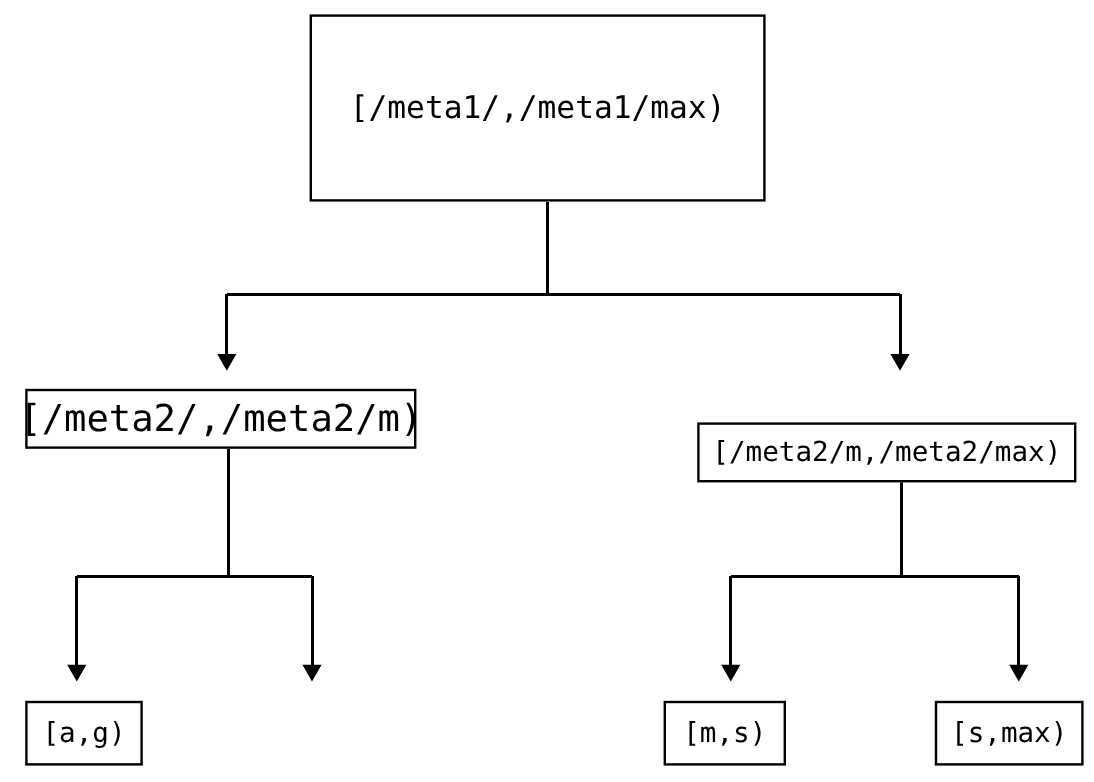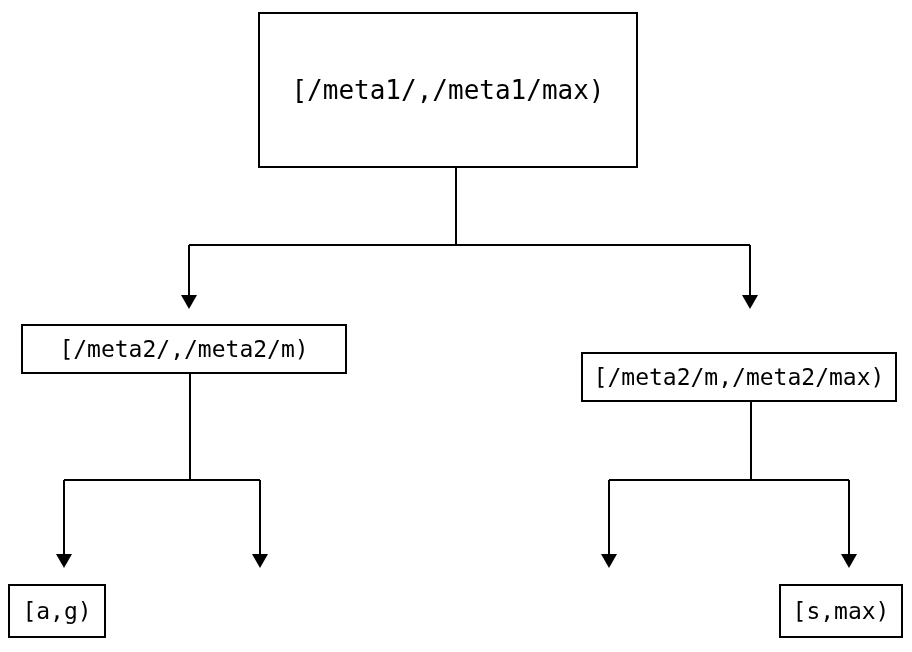--- a/index.html
+++ b/index.html
@@ -36,36 +36,36 @@
     top: 12px;
     width: 380px;
     height: 156px;
     font-size: 26px;
   }
   .node-l2-left {
     left: 21px;
     top: 324px;
     width: 326px;
     height: 50px;
-    font-size: 23px;
+    font-size: 31px;
   }
   .node-l2-right {
     left: 581px;
     top: 324px;
     width: 316px;
     height: 50px;
     font-size: 23px;
     margin-top: 28px;
   }
   .node-leaf {
     top: 584px;
     height: 54px;
     font-size: 23px;
   }
-  .leaf-ag   { left: 8px;   width: 98px; }
+  .leaf-ag   { left: 21px;   width: 98px; }
   .leaf-gm   { left: 206px; width: 98px; }
   .leaf-ms   { left: 553px; width: 102px; }
   .leaf-smax { left: 779px; width: 124px; }
 
   .edges {
     position: absolute;
     left: 0;
     top: 0;
     width: 912px;
     height: 652px;
@@ -109,16 +109,17 @@
 
   <div class="node node-root">[/meta1/,/meta1/max)</div>
 
   <div class="node node-l2-left">[/meta2/,/meta2/m)</div>
 
   <div class="node node-l2-right">[/meta2/m,/meta2/max)</div>
 
   <div class="node node-leaf leaf-ag">[a,g)</div>
 
 
+  <div class="node node-leaf leaf-ms">[m,s)</div>
 
   <div class="node node-leaf leaf-smax">[s,max)</div>
 
 </div>
 
 </body></html>

